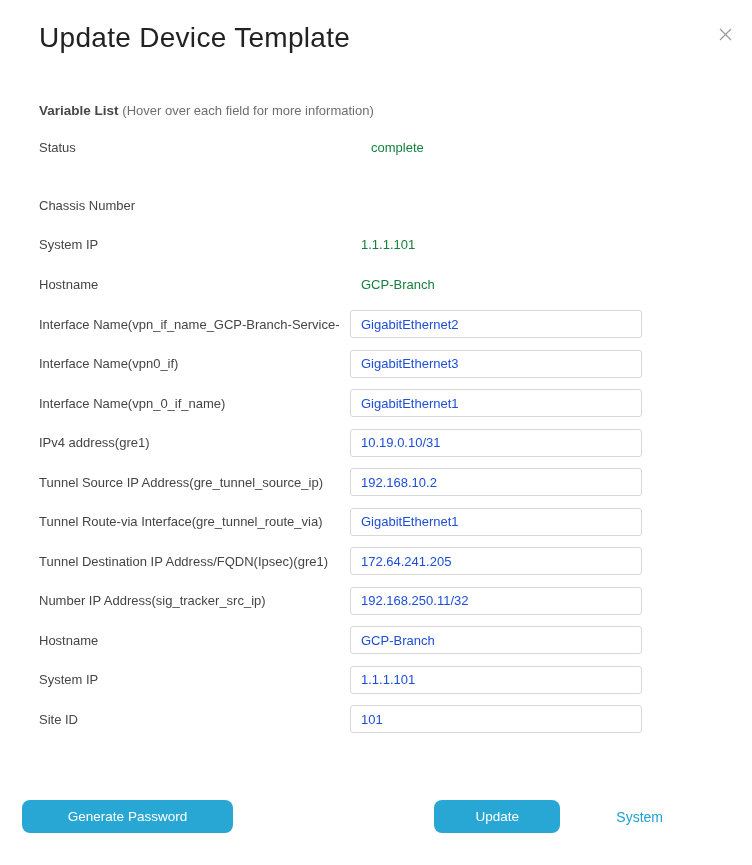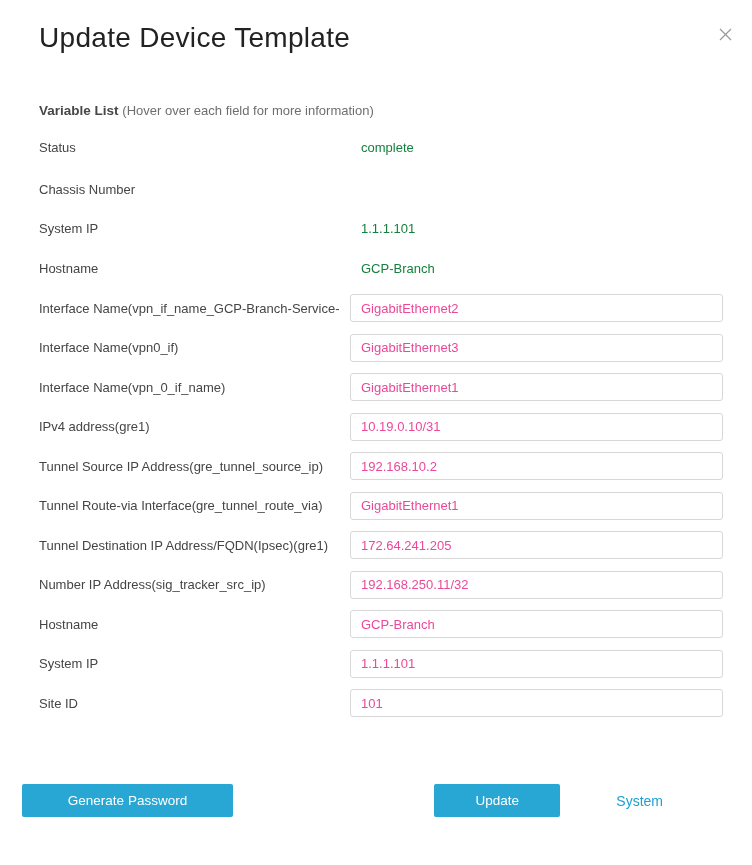--- a/index.html
+++ b/index.html
@@ -49,50 +49,50 @@
     overflow: hidden;
     margin-right: 4px;
   }
   .row-value-static {
     font-size: 13px;
     color: #15803d;
     padding-left: 11px;
   }
 
   .row-static { height: 14px; }
-  .row-status { margin-bottom: 28px; }
+  .row-status { margin-bottom: 44px; gap: 10px; }
   .row-chassis { margin-bottom: 25px; }
   .row-sysip { margin-bottom: 26px; }
   .row-hostname { margin-bottom: 19px; }
 
   .row-input { margin-bottom: 11.5px; }
   .row-input input {
-    width: 373px;
+    width: 292px;
     height: 28px;
     border: 1px solid #d8d8d8;
     border-radius: 3px;
     padding: 0 10px;
     font-size: 13px;
-    color: #ec4899;
+    color: #1d4ed8;
     font-family: "Liberation Sans", sans-serif;
     background: #fff;
     outline: none;
   }
 
   .footer {
     display: flex;
     align-items: center;
     margin-top: 67px;
     padding-left: 22px;
     padding-right: 89px;
   }
   .btn {
     height: 33px;
     border: none;
-    border-radius: 2px;
+    border-radius: 8px;
     background: #29a7d4;
     color: #ffffff;
     font-size: 13.5px;
     font-family: "Liberation Sans", sans-serif;
     cursor: pointer;
   }
   .btn-generate { width: 211px; }
   .btn-update { width: 126px; margin-left: auto; }
   .link-cancel {
     margin-left: 56px;

